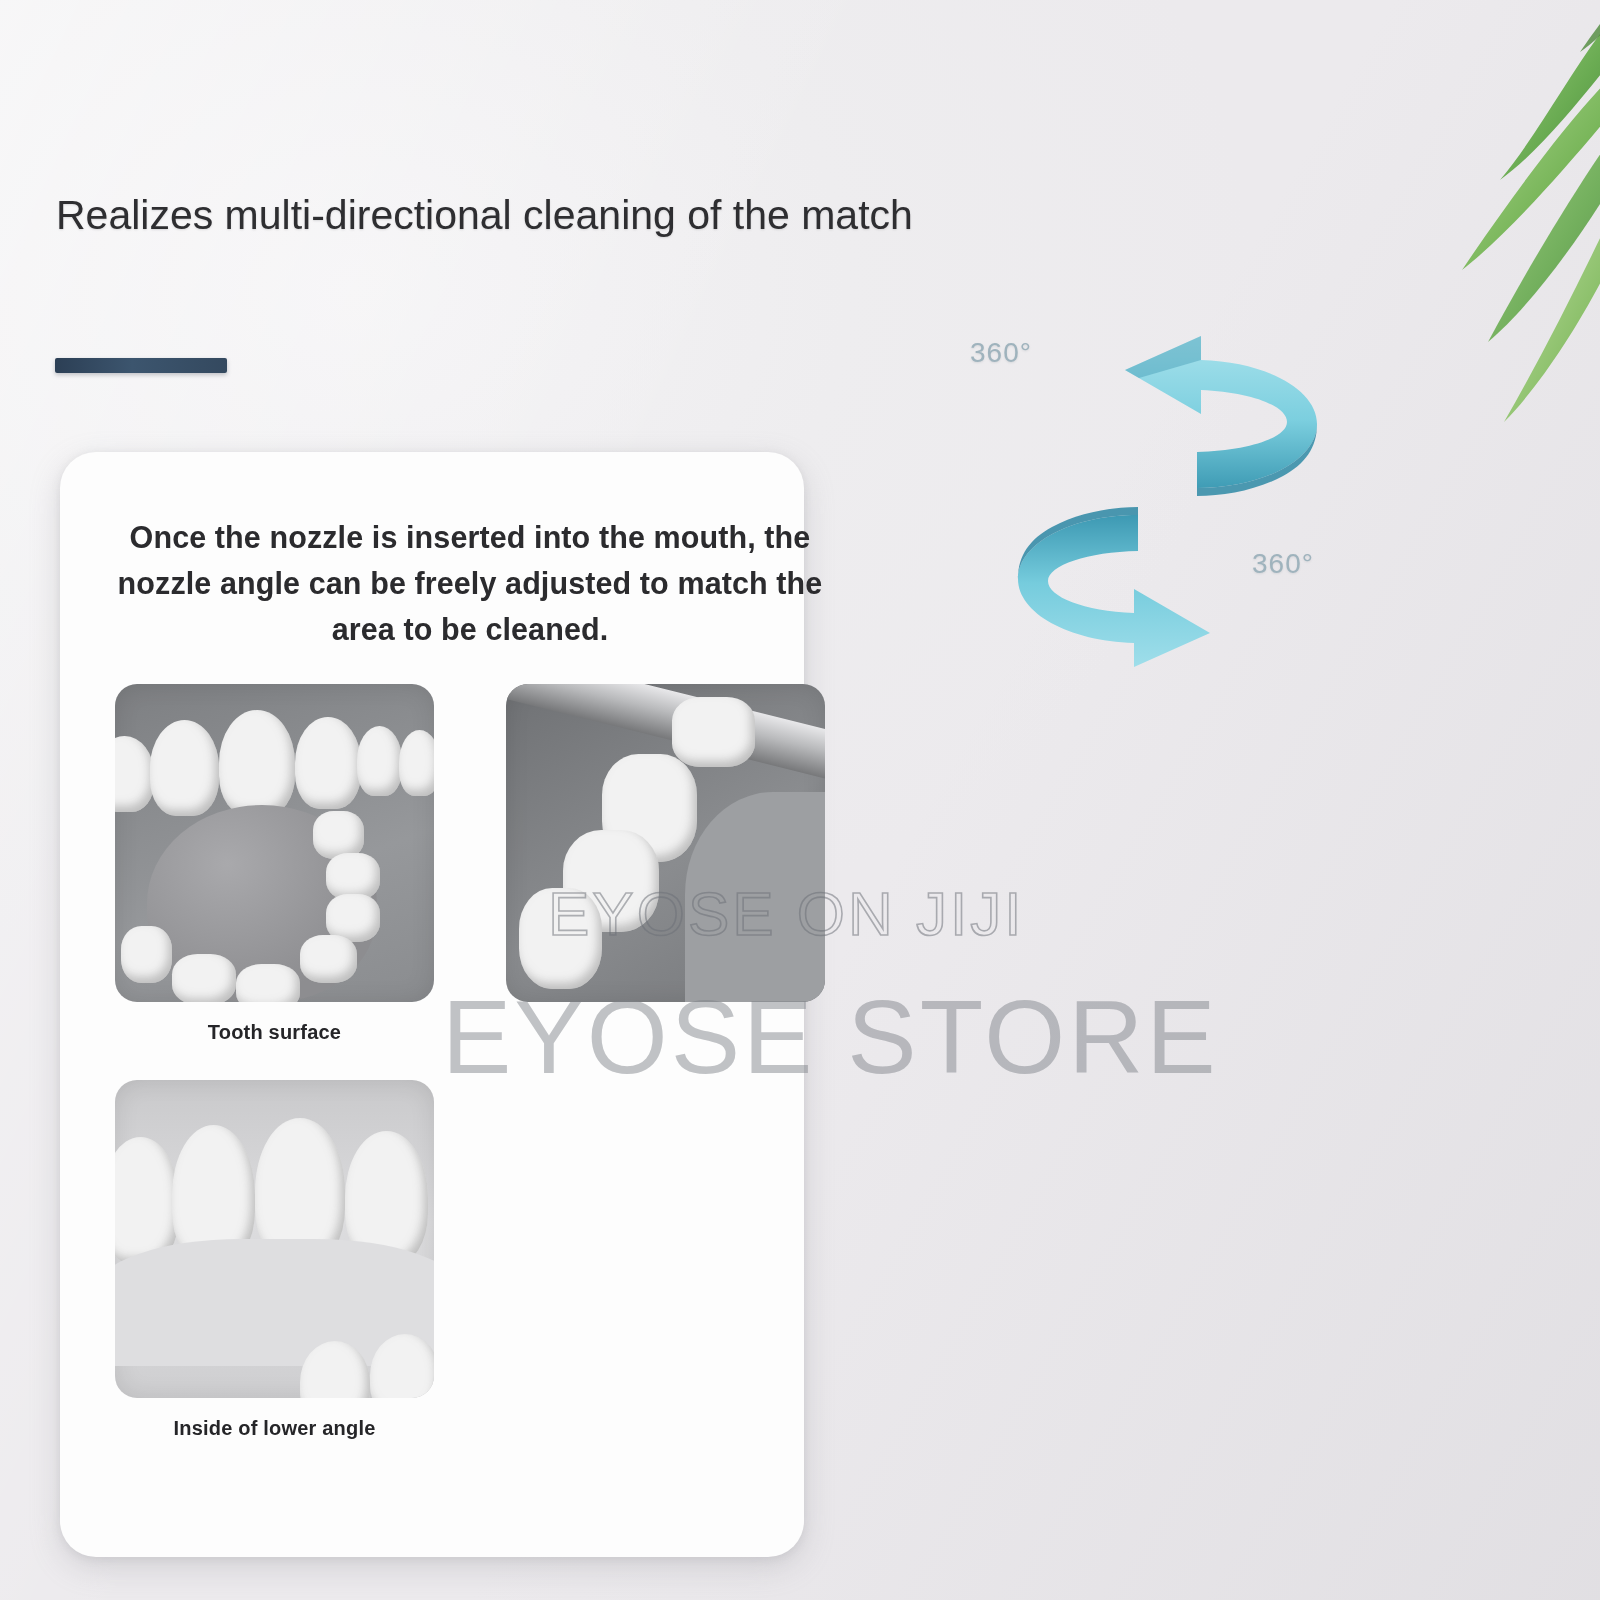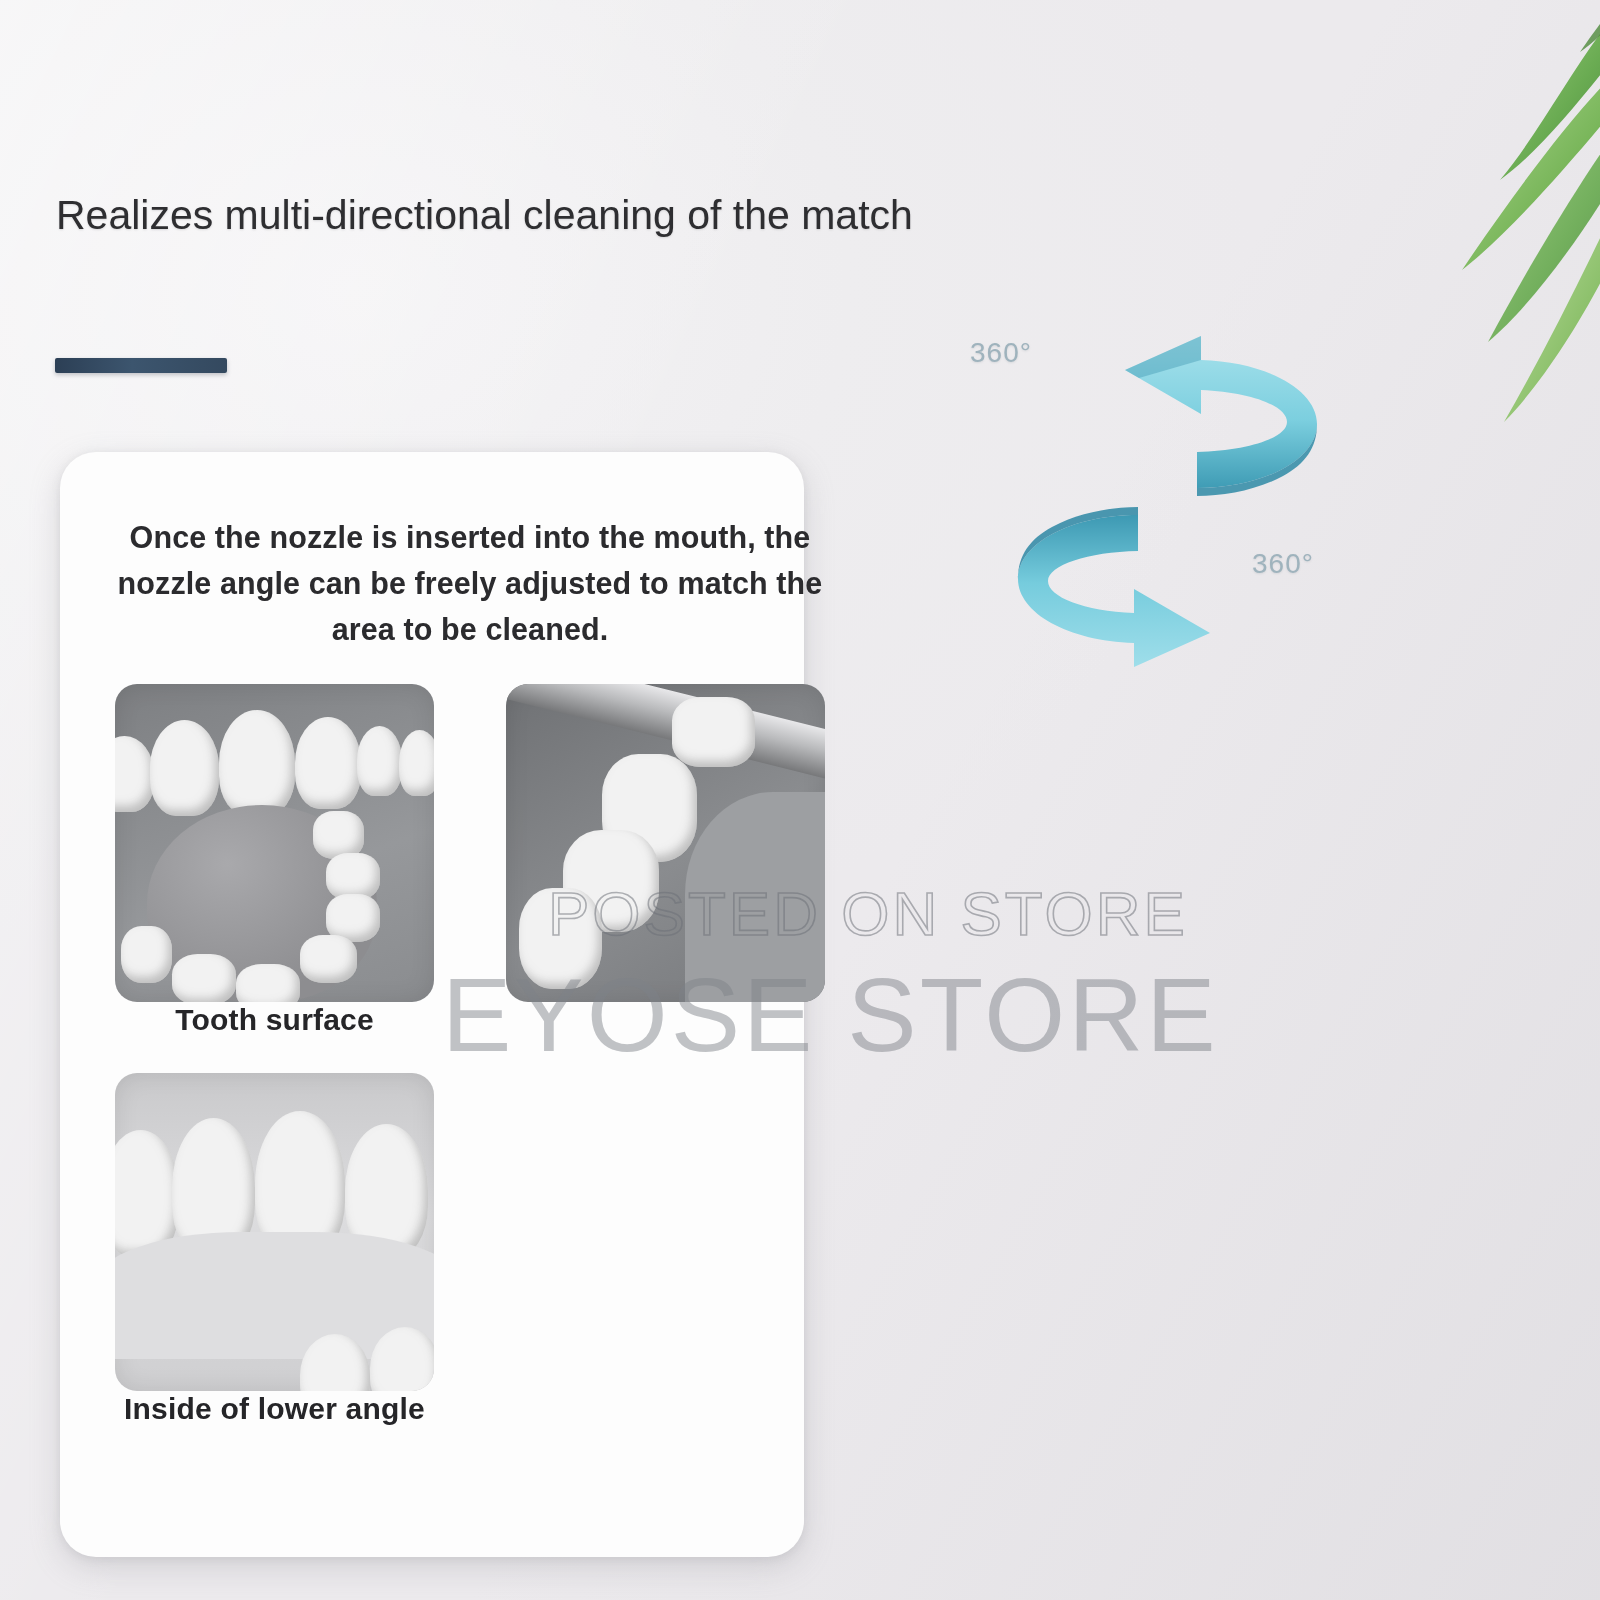--- a/index.html
+++ b/index.html
@@ -58,22 +58,22 @@
   }
   .grid-row{display:flex;gap:72px;margin-bottom:22px;}
   .cell{width:319px;}
   .photo{
     width:319px;height:318px;border-radius:22px;
     position:relative;overflow:hidden;
     background:#8e9093;
     box-shadow:inset 0 0 24px rgba(0,0,0,.10);
   }
   .caption{
-    margin-top:1px;text-align:center;
-    font-size:30px;font-weight:600;color:#252528;letter-spacing:.2px;
+    margin-top:19px;text-align:center;
+    font-size:20px;font-weight:600;color:#252528;letter-spacing:.2px;
   }
   .grid-row.second{margin-top:36px;}
 
   
   .tooth{position:absolute;background:#f2f2f2;border-radius:50% 50% 38% 38%;
          box-shadow:inset -4px -6px 10px rgba(150,150,150,.55);}
   .gum{position:absolute;background:#9a9a9d;border-radius:50%;}
 
   
   .p1{background:linear-gradient(160deg,#7d7f82 0%,#96989b 60%,#8a8c8f 100%);}
@@ -114,21 +114,21 @@
   
   .plant{position:absolute;left:1392px;top:-30px;width:230px;height:520px;}
 
   
   .wm{position:absolute;pointer-events:none;white-space:nowrap;}
   .wm1{
     left:548px;top:878px;font-size:62px;font-weight:400;letter-spacing:3px;
     color:transparent;-webkit-text-stroke:1.6px rgba(108,112,118,.52);
   }
   .wm2{
-    left:442px;top:956px;font-size:104px;font-weight:400;letter-spacing:3px;
+    left:442px;top:978px;font-size:104px;font-weight:400;letter-spacing:3px;
     color:rgba(126,130,136,.48);
   }
 </style>
 </head>
 <body>
 
 <div id="stage">
 
   <div class="wall-shade"></div>
 
@@ -271,16 +271,16 @@
             <div class="tooth" style="left:80%;top:80%;width:22%;height:26%"></div>
           </div>
           <div class="caption">Inside of lower angle</div>
         </div>
 
       </div>
 
     </div>
   </div>
 
-  <div class="wm wm1">POSTED ON STORE</div>
+  <div class="wm wm1">EYOSE ON JIJI</div>
   <div class="wm wm2">EYOSE STORE</div>
 
 </div>
 
 </body></html>

